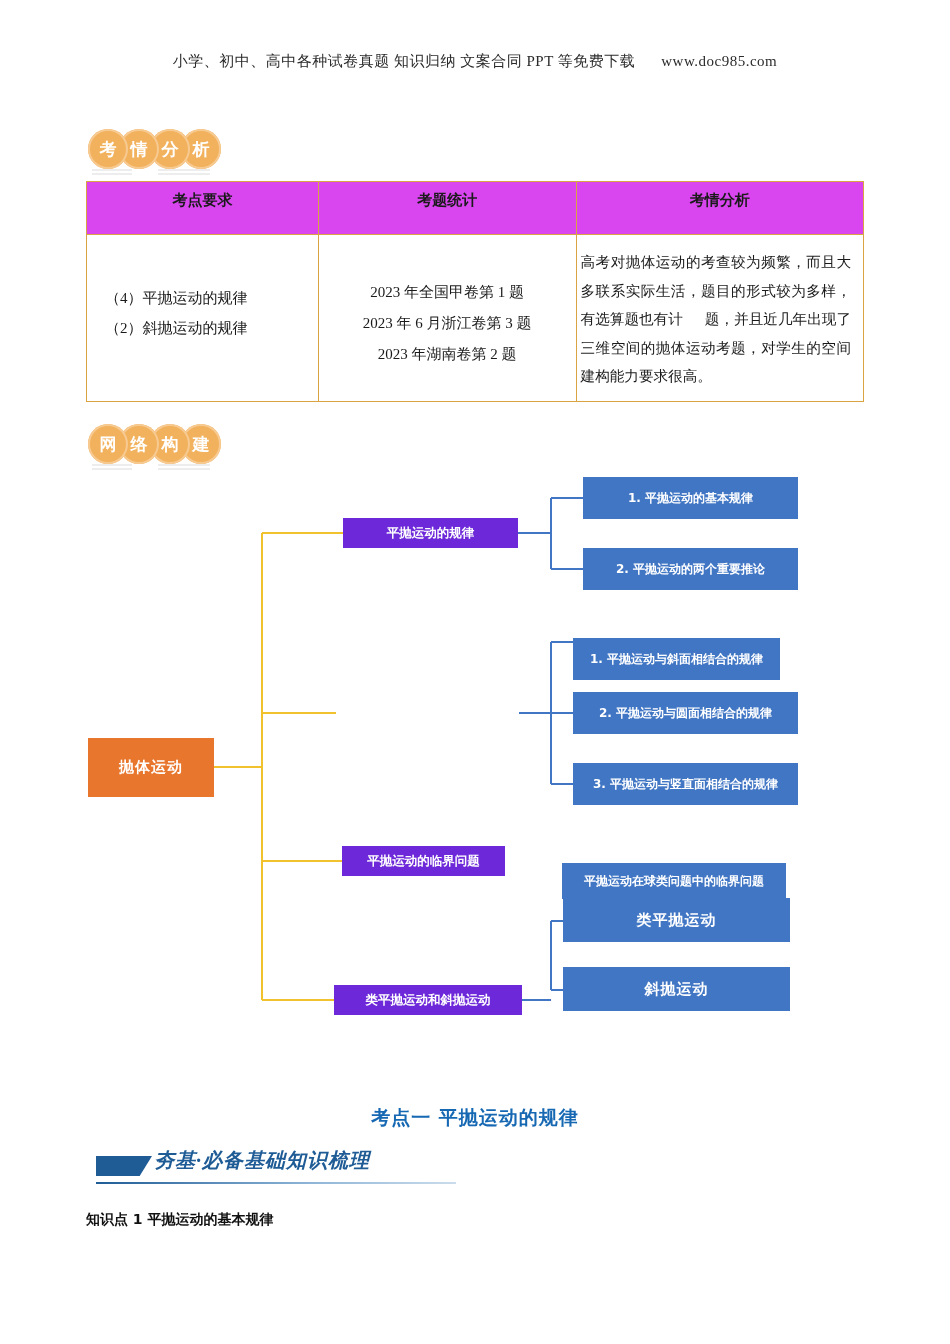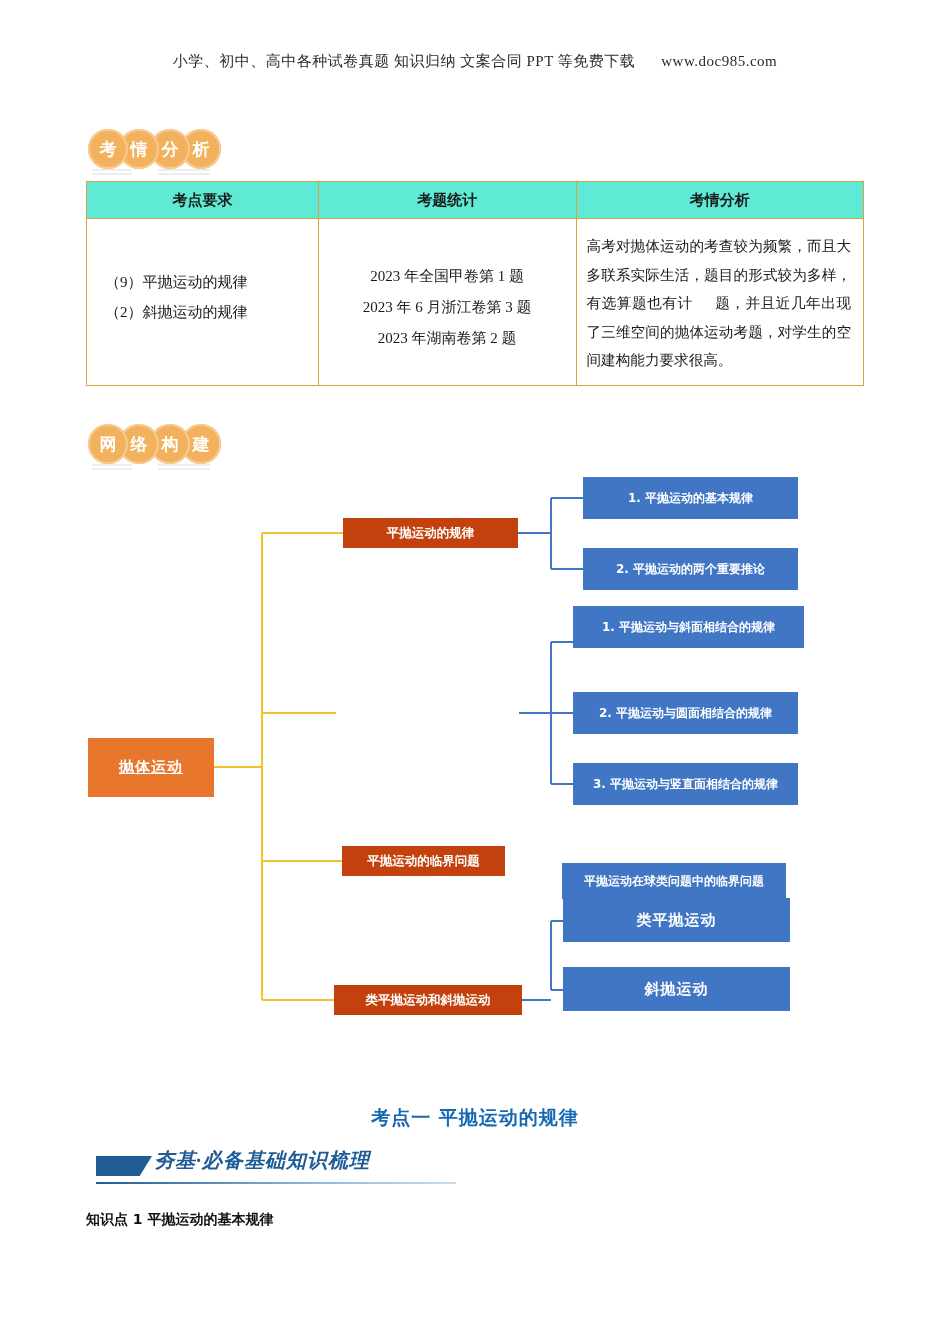--- a/index.html
+++ b/index.html
@@ -40,42 +40,42 @@
   }
 
   
   .tbl{
     position:absolute;left:86px;top:181px;width:778px;
     border-collapse:collapse;
     font-family:"Liberation Serif", serif;
   }
   .tbl td,.tbl th{border:1px solid #D9A441;vertical-align:top;}
   .tbl thead th{
-    background:#5eead4;text-align:center;font-weight:bold;font-size:15px;
-    font-family:"DejaVu Sans",sans-serif;padding:9px 0 8px;color:#1a1a1a;
+    background:#d946ef;text-align:center;font-weight:bold;font-size:15px;
+    font-family:"DejaVu Sans",sans-serif;padding:9px 0 24px;color:#1a1a1a;
   }
   .tbl .col1{width:232px;}
   .tbl .col2{width:258px;}
   .tbl .col3{width:288px;}
   .tbl td.c1{padding:48px 0 0 18px;font-size:15px;line-height:30px;}
   .tbl td.c2{padding:42px 10px 0;font-size:15px;line-height:31px;text-align:center;}
-  .tbl td.c3{padding:13px 12px 10px 10px;font-size:14.6px;line-height:28.6px;
+  .tbl td.c3{padding:13px 12px 10px 4px;font-size:14.6px;line-height:28.6px;
              text-align:justify;text-justify:inter-ideograph;margin-left:24px;}
   .tbl td.c3 .gap{display:inline-block;width:22px;}
 
   
   .map{position:absolute;left:0;top:470px;width:950px;height:570px;}
   .map svg{position:absolute;left:0;top:0;}
   .node{
     position:absolute;display:flex;align-items:center;justify-content:center;
     color:#ffffff;font-family:"DejaVu Sans",sans-serif;font-weight:bold;
     text-align:center;box-sizing:border-box;
   }
   .node.root{background:#E8762D;font-size:15px;letter-spacing:1px;}
-  .node.lv2{background:#c2410c;font-size:12.5px;}
+  .node.lv2{background:#6d28d9;font-size:12.5px;}
   .node.lv3{background:#4176C4;font-size:12px;}
   .node.lv3.big{font-size:15px;letter-spacing:1px;text-align:center;}
 
   
   .kaodian{
     position:absolute;left:0;top:1097px;width:950px;text-align:center;
     color:#1668B3;font-family:"DejaVu Sans",sans-serif;font-weight:bold;
     font-size:19px;letter-spacing:1px;margin-top:8px;
   }
   .subhead{position:absolute;left:96px;top:1147px;width:420px;height:40px;font-style:italic;}
@@ -123,21 +123,21 @@
     <thead>
       <tr>
         <th class="col1">考点要求</th>
         <th class="col2">考题统计</th>
         <th class="col3">考情分析</th>
       </tr>
     </thead>
     <tbody>
       <tr>
         <td class="c1">
-          <div>（9）平抛运动的规律</div>
+          <div>（4）平抛运动的规律</div>
           <div>（2）斜抛运动的规律</div>
         </td>
         <td class="c2">
           <div>2023 年全国甲卷第 1 题</div>
           <div>2023 年 6 月浙江卷第 3 题</div>
           <div>2023 年湖南卷第 2 题</div>
         </td>
         <td class="c3"><span>高考对抛体运动的考查较为频繁，而且大多联系实际生活，题目的形式较为多样，有选算题也有计</span><span class="gap"></span><span>题，并且近几年出现了三维空间的抛体运动考题，对学生的空间建构能力要求很高。</span></td>
       </tr>
     </tbody>
@@ -178,30 +178,30 @@
       <path d="M551 172 H573" stroke="#4176C4" stroke-width="2" fill="none"></path>
       <path d="M551 243 H573" stroke="#4176C4" stroke-width="2" fill="none"></path>
       <path d="M551 314 H573" stroke="#4176C4" stroke-width="2" fill="none"></path>
 
       <path d="M521 530 H551" stroke="#4176C4" stroke-width="2" fill="none"></path>
       <path d="M551 451 V520" stroke="#4176C4" stroke-width="2" fill="none"></path>
       <path d="M551 451 H563" stroke="#4176C4" stroke-width="2" fill="none"></path>
       <path d="M551 520 H563" stroke="#4176C4" stroke-width="2" fill="none"></path>
     </svg>
 
-    <div class="node root" style="left:88px;top:268px;width:126px;height:59px;text-decoration:underline;">抛体运动</div>
+    <div class="node root" style="left:88px;top:268px;width:126px;height:59px;">抛体运动</div>
 
     <div class="node lv2" style="left:343px;top:48px;width:175px;height:30px;">平抛运动的规律</div>
     <div class="node lv2" style="left:342px;top:376px;width:163px;height:30px;">平抛运动的临界问题</div>
     <div class="node lv2" style="left:334px;top:515px;width:188px;height:30px;">类平抛运动和斜抛运动</div>
 
     <div class="node lv3" style="left:583px;top:7px;width:215px;height:42px;">1. 平抛运动的基本规律</div>
     <div class="node lv3" style="left:583px;top:78px;width:215px;height:42px;">2. 平抛运动的两个重要推论</div>
 
-    <div class="node lv3" style="left:573px;top:136px;width:231px;height:42px;">1. 平抛运动与斜面相结合的规律</div>
+    <div class="node lv3" style="left:573px;top:168px;width:207px;height:42px;">1. 平抛运动与斜面相结合的规律</div>
     <div class="node lv3" style="left:573px;top:222px;width:225px;height:42px;">2. 平抛运动与圆面相结合的规律</div>
     <div class="node lv3" style="left:573px;top:293px;width:225px;height:42px;">3. 平抛运动与竖直面相结合的规律</div>
 
     <div class="node lv3" style="left:562px;top:393px;width:224px;height:36px;">平抛运动在球类问题中的临界问题</div>
 
     <div class="node lv3 big" style="left:563px;top:428px;width:227px;height:44px;">类平抛运动</div>
     <div class="node lv3 big" style="left:563px;top:497px;width:227px;height:44px;">斜抛运动</div>
   </div>
 
   <div class="kaodian">考点一  平抛运动的规律</div>

